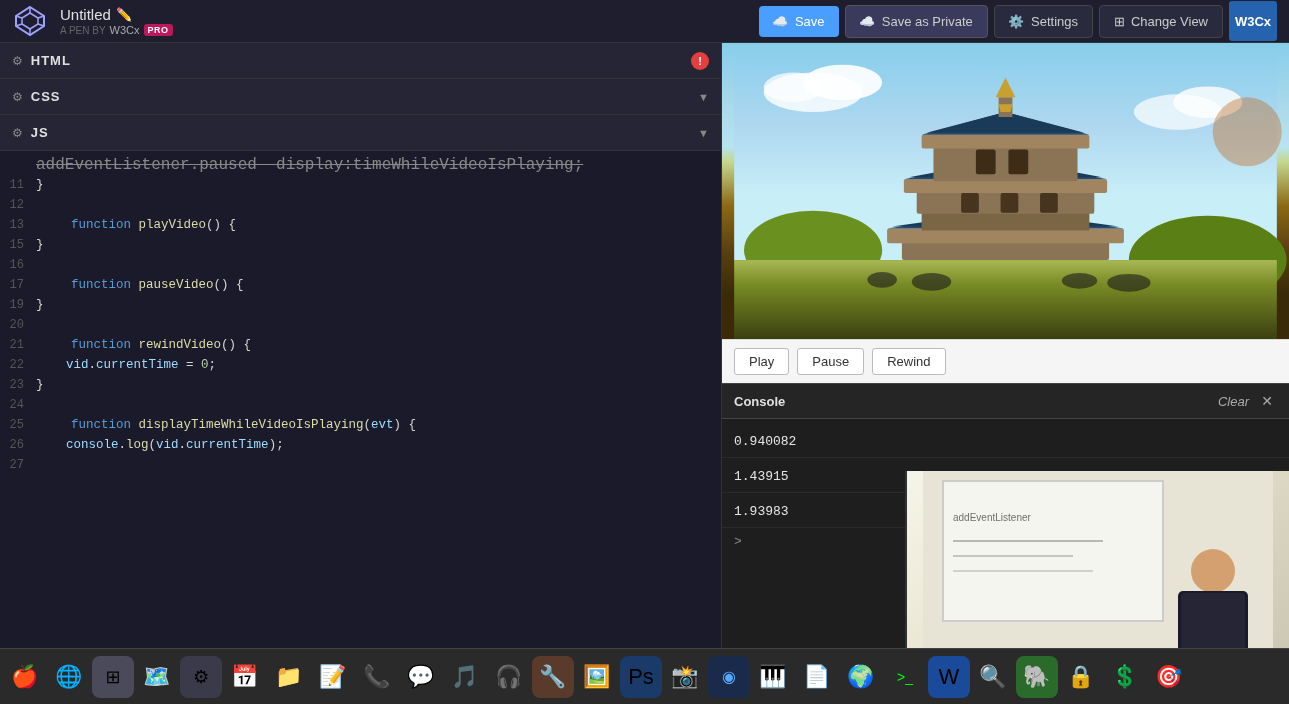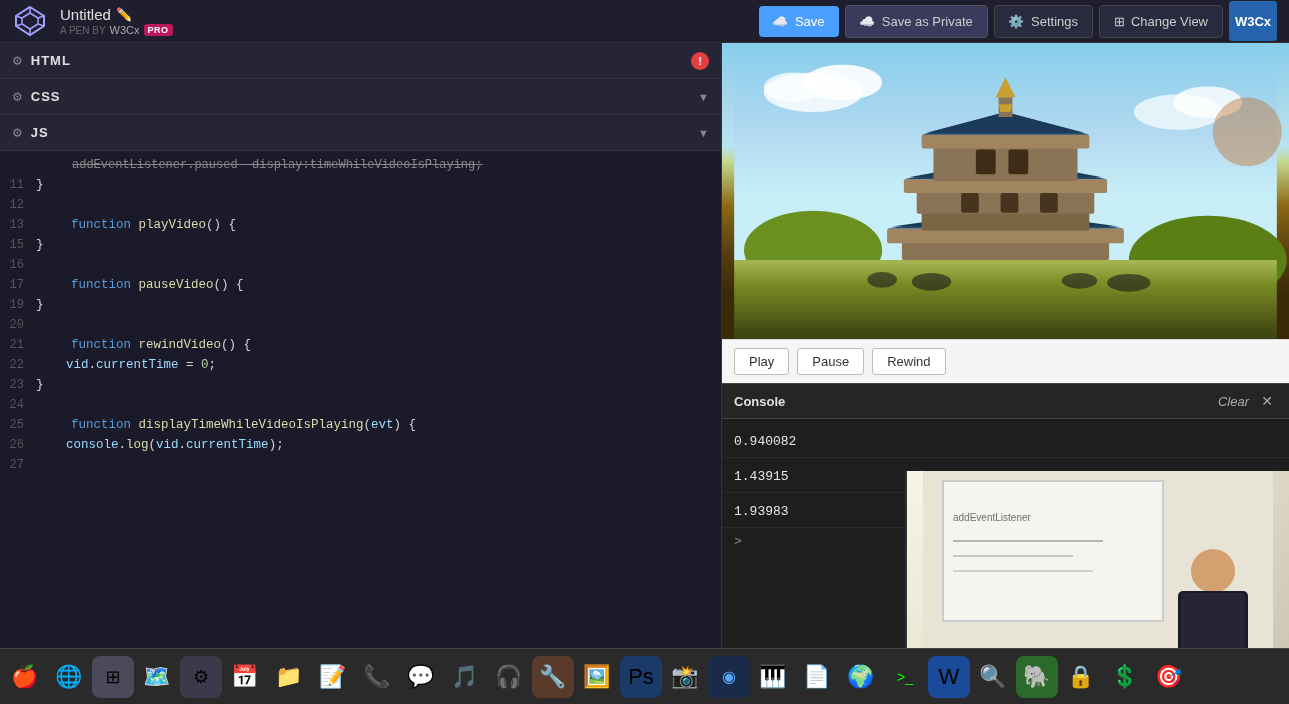--- a/index.html
+++ b/index.html
@@ -82,21 +82,21 @@
       padding-right: 12px; user-select: none; font-size: 12px;
     }
     .code-content { color: #d4d4d4; white-space: pre; }
     .kw-func { color: #569cd6; margin-left: 35px; }
     .kw-dot { color: #d4d4d4; }
     .fn-name { color: #dcdcaa; }
     .var-name { color: #9cdcfe; }
     .num { color: #b5cea8; }
     .prop { color: #9cdcfe; }
     .punc { color: #d4d4d4; }
-    .strikethrough { text-decoration: line-through; color: #888; font-size: 12px; margin-left: 36px; }
+    .strikethrough { text-decoration: line-through; color: #888; font-size: 16px; }
 
     
     #bottom-tabs {
       height: 36px; background: #1e1e2e; border-top: 1px solid #333;
       display: flex; align-items: center; padding: 0 8px; gap: 4px;
     }
     .bottom-tab {
       padding: 6px 12px; color: #ccc; font-size: 13px; cursor: pointer;
       border-radius: 3px;
     }

